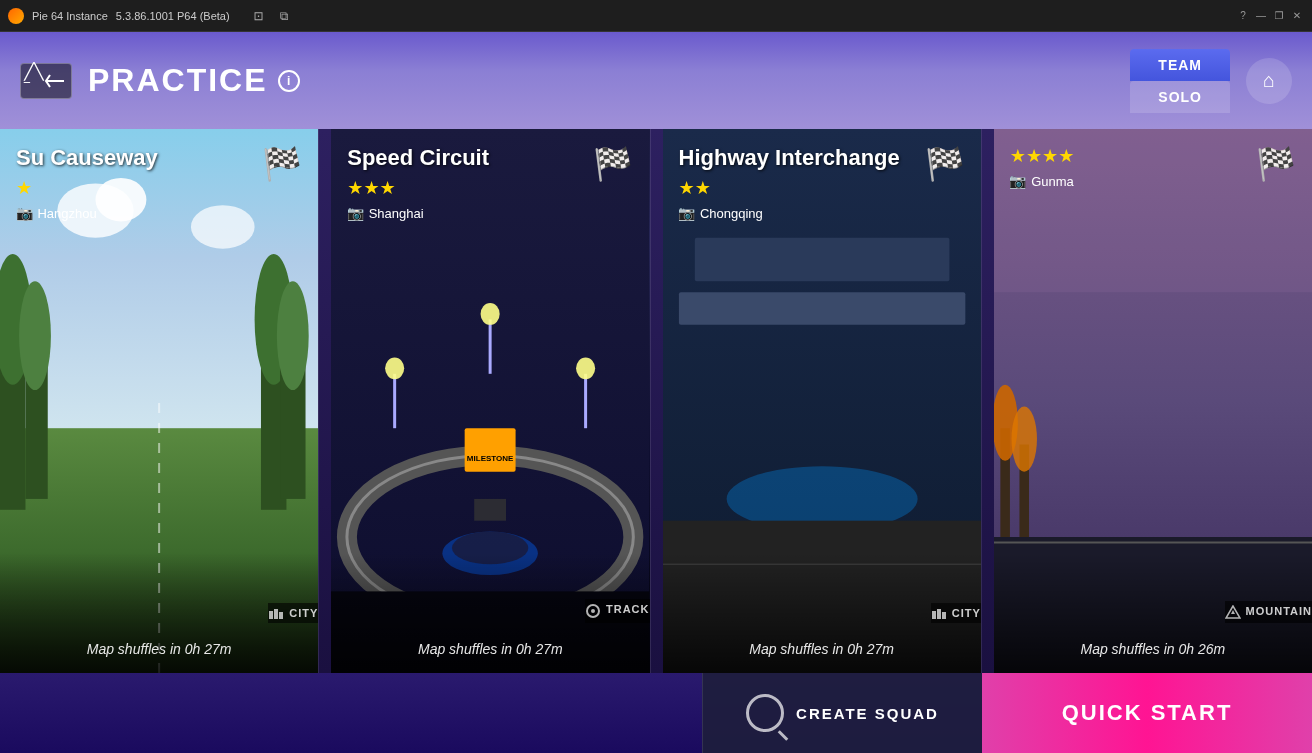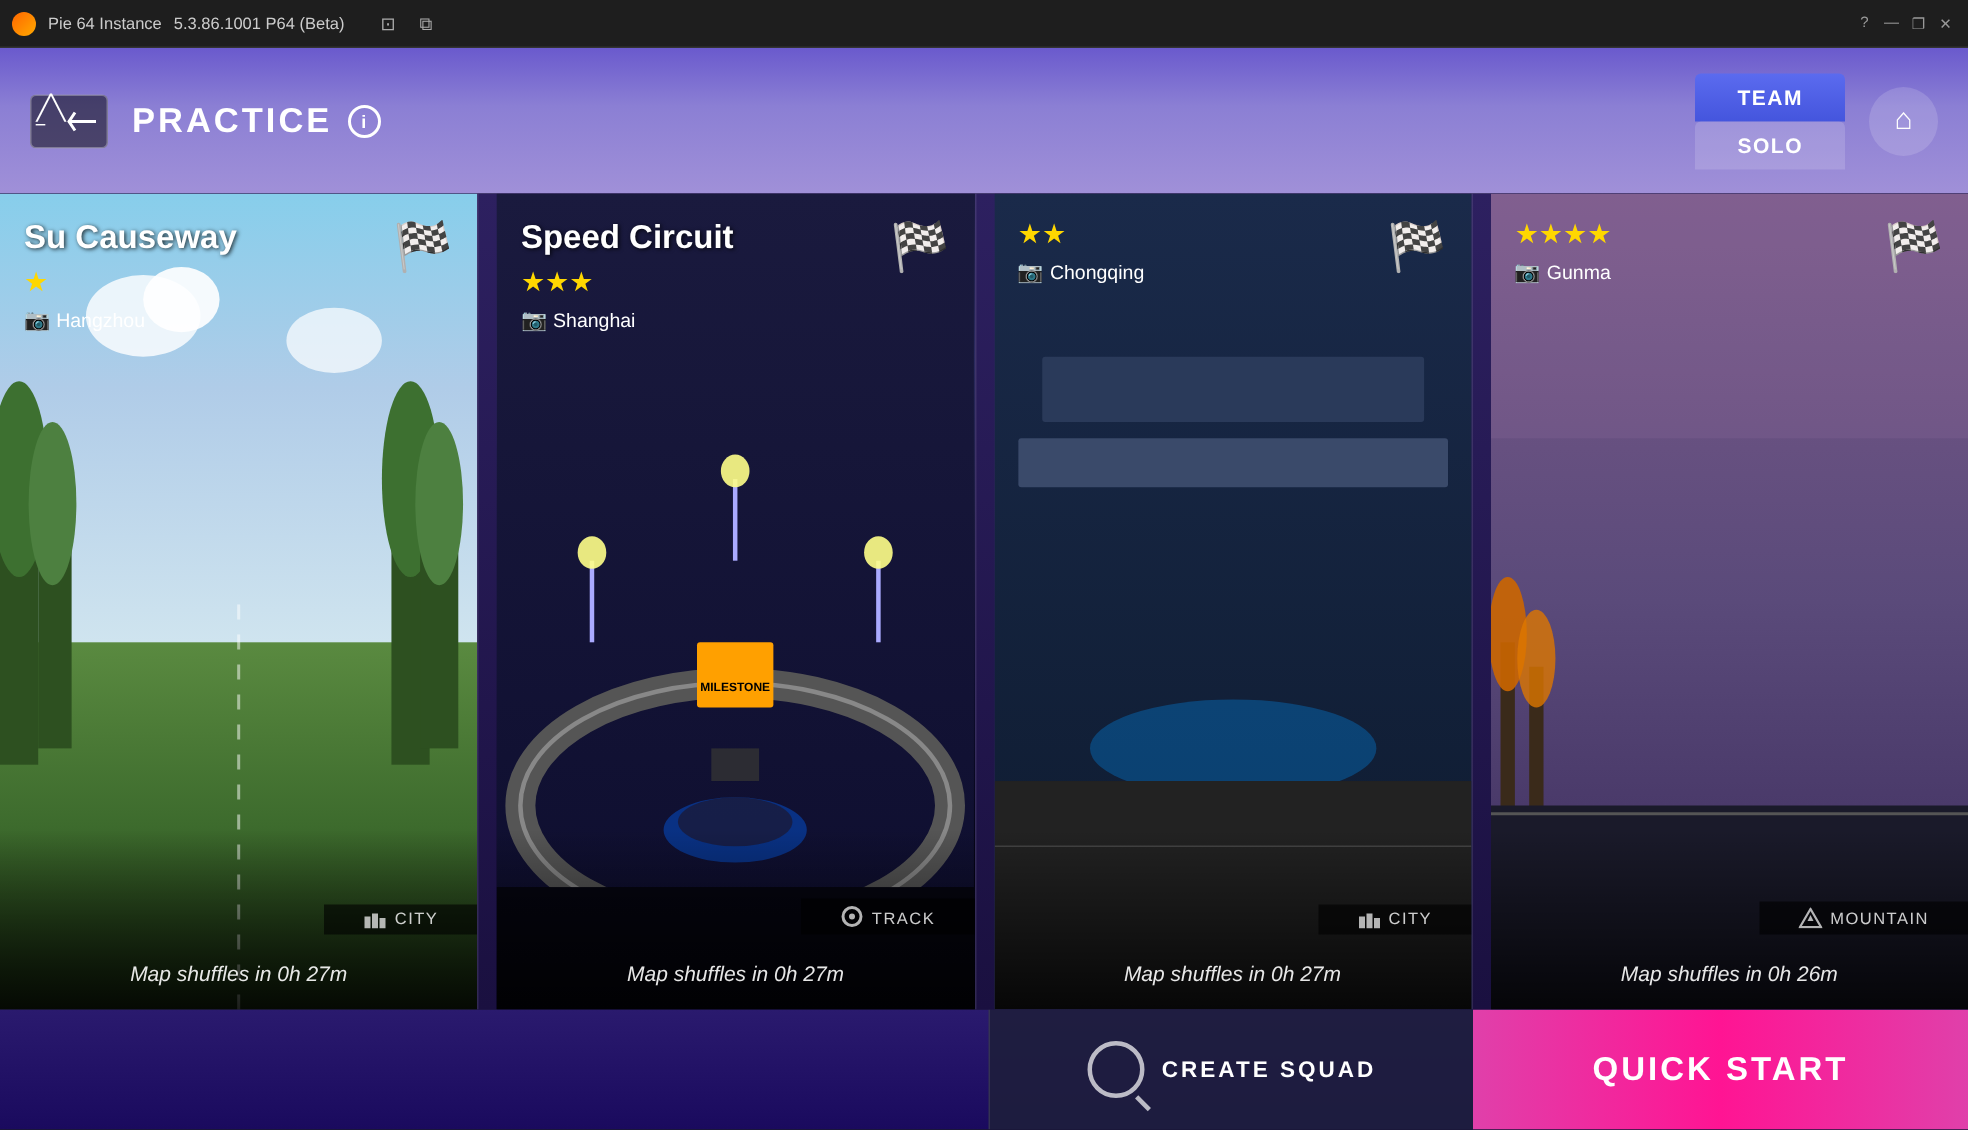--- a/index.html
+++ b/index.html
@@ -75,21 +75,21 @@
       align-items: center;
       justify-content: center;
       cursor: pointer;
     }
     .back-arrow {
       color: white;
       font-size: 16px;
     }
     .header-title {
       color: white;
-      font-size: 23px;
+      font-size: 32px;
       font-weight: bold;
       letter-spacing: 2px;
       margin-left: 16px;
       text-align: right;
     }
     .info-icon {
       width: 22px;
       height: 22px;
       border: 2px solid white;
       border-radius: 50%;
@@ -235,25 +235,25 @@
     }
 
     
     .category-badge {
       position: absolute;
       bottom: 50px;
       right: 0;
       background: rgba(0,0,0,0.6);
       color: rgba(255,255,255,0.8);
       font-size: 11px;
-      font-weight: normal;
+      font-weight: bold;
       letter-spacing: 1px;
-      padding: 4px 26px;
-      display: flex;
-      align-items: flex-end;
+      padding: 4px 0;
+      display: flex;
+      align-items: flex-start;
       gap: 5px;
     }
 
     
     .shuffle-text {
       position: absolute;
       bottom: 16px;
       left: 0;
       right: 0;
       text-align: center;
@@ -264,21 +264,21 @@
 
     
     .action-bar {
       height: 80px;
       background: linear-gradient(180deg, #2a1a6e, #1a0a5e);
       display: flex;
       align-items: center;
       justify-content: flex-end;
     }
     .create-squad-btn {
-      width: 323px;
+      width: 280px;
       height: 80px;
       background: rgba(30,30,60,0.9);
       border: none;
       display: flex;
       align-items: center;
       justify-content: center;
       gap: 12px;
       cursor: pointer;
       border-left: 1px solid rgba(255,255,255,0.1);
     }
@@ -514,20 +514,21 @@
 
         <path d="M55%,68% Q70%,62% 90%,67% L90%,75% Q70%,78% 55%,75% Z" fill="#666" opacity="0.7"></path>
 
         <rect x="0" y="72%" width="100%" height="28%" fill="#222"></rect>
 
         <line x1="0" y1="80%" x2="100%" y2="80%" stroke="#444" stroke-width="1"></line>
       </svg>
     </div>
     <div class="card-bottom-gradient"></div>
     <div class="card-info">
+      <div class="card-title">Highway Interchange</div>
       <div class="card-stars">★★</div>
       <div class="card-location">
         <span class="camera-icon">📷</span>
         <span>Chongqing</span>
       </div>
     </div>
     <div class="flag-icon">🏁</div>
     <div class="category-badge">
       <svg width="16" height="12" viewBox="0 0 16 12">
         <rect x="1" y="4" width="4" height="8" fill="rgba(255,255,255,0.7)"></rect>

